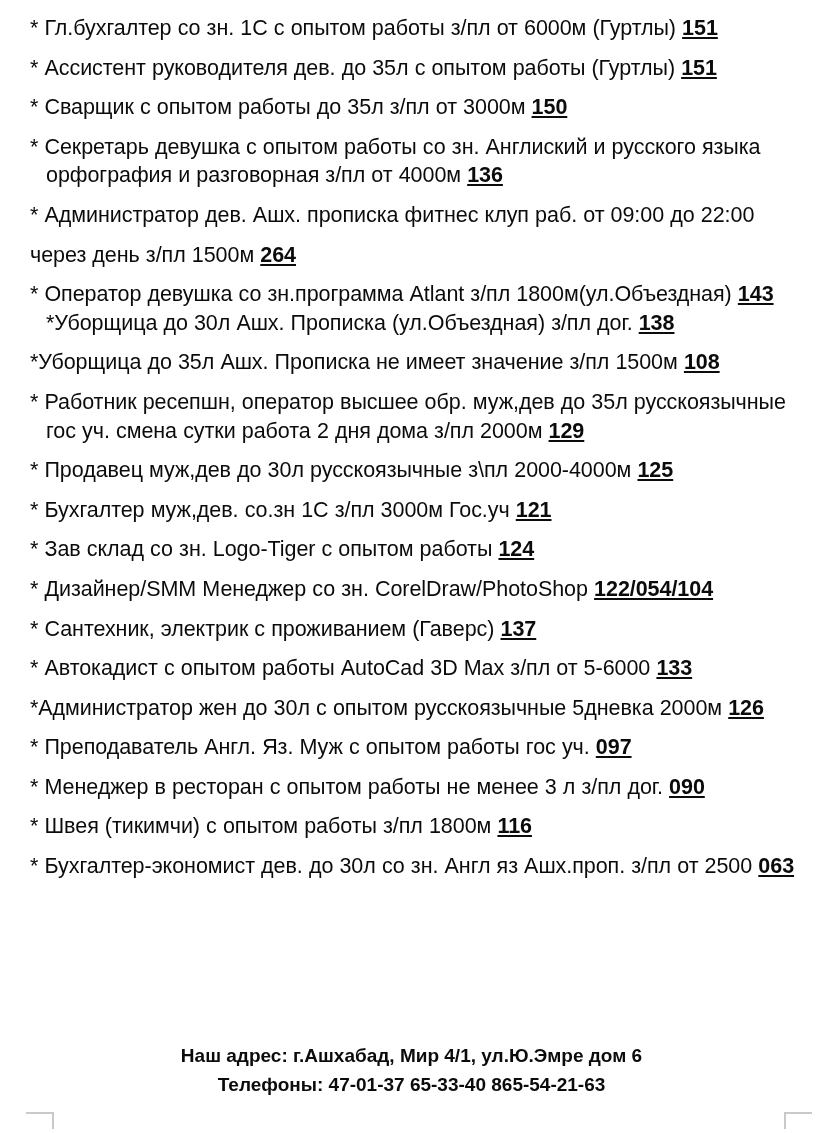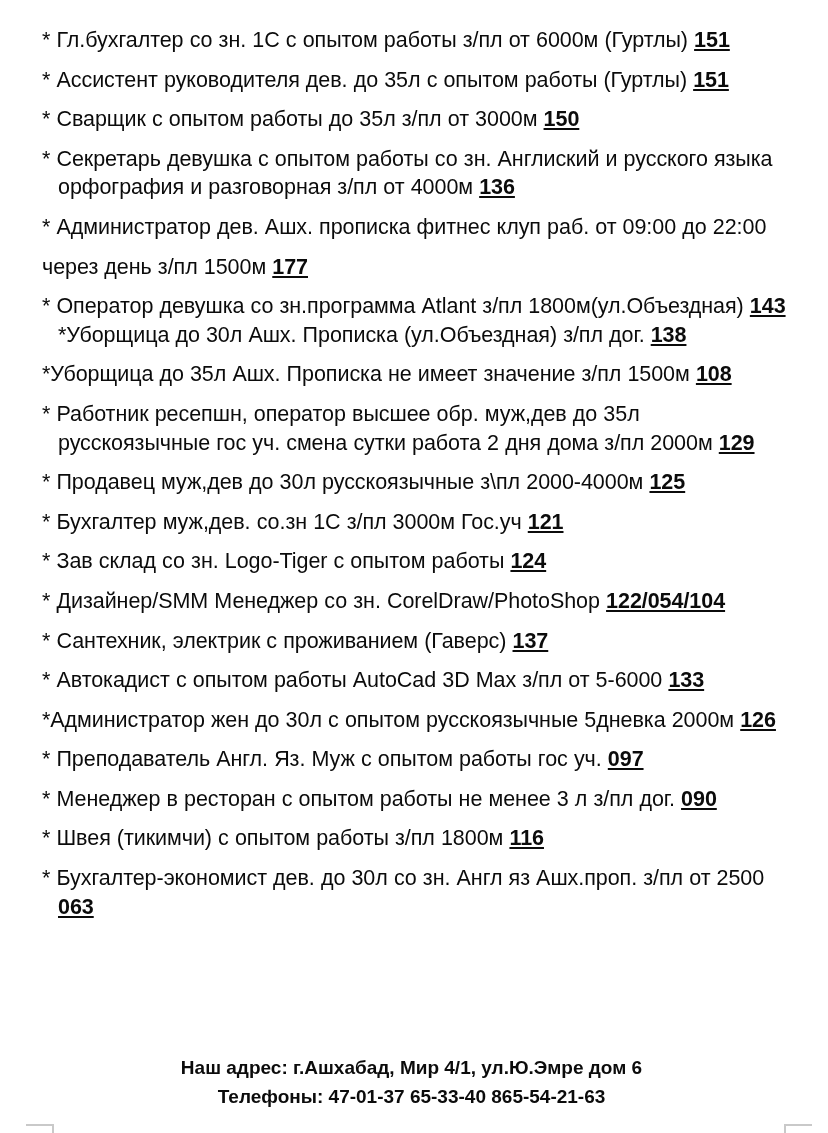--- a/index.html
+++ b/index.html
@@ -44,21 +44,21 @@
   }
   .doc-date {
     font-size: 24px;
     font-weight: 700;
     margin: 4px 0 0 0;
     line-height: 1.15;
   }
 
   
   .listing {
-    margin: 16px;
+    margin: 4px;
     padding: 10px 26px 0 26px;
     list-style: none;
   }
   .listing-item {
     font-size: 21.5px;
     line-height: 1.33;
     margin: 0 0 11px 0;
     text-indent: 0;
     word-spacing: 0.2px;
     letter-spacing: -0.05px;
@@ -127,21 +127,21 @@
 
 <div class="page">
 
 
   <ul class="listing" id="listing-root">
       <li class="listing-item indent"><span>* Гл.бухгалтер со зн. 1С с опытом работы з/пл от 6000м (Гуртлы) </span><span class="code">151</span></li>
       <li class="listing-item indent"><span>* Ассистент руководителя дев. до 35л с опытом работы (Гуртлы) </span><span class="code">151</span></li>
       <li class="listing-item indent"><span>* Сварщик с опытом работы до 35л з/пл  от 3000м  </span><span class="code">150</span></li>
       <li class="listing-item indent"><span> * Секретарь девушка с опытом работы со зн. Англиский и русского языка орфография и разговорная з/пл от 4000м  </span><span class="code">136</span></li>
       <li class="listing-item indent"><span>* Администратор дев. Ашх. прописка  фитнес клуп раб. от 09:00 до 22:00</span></li>
-      <li class="listing-item flush"><span>через день з/пл 1500м </span><span class="code">177</span></li>
+      <li class="listing-item flush"><span>через день з/пл 1500м </span><span class="code">264</span></li>
       <li class="listing-item indent"><span>* Оператор девушка со зн.программа Atlant з/пл 1800м(ул.Объездная) </span><span class="code-lead">143</span><span> *Уборщица до 30л Ашх. Прописка (ул.Объездная)  з/пл дог.  </span><span class="code">138</span></li>
       <li class="listing-item indent"><span>*Уборщица до 35л Ашх. Прописка  не имеет значение  з/пл 1500м </span><span class="code">108</span></li>
       <li class="listing-item indent"><span>* Работник ресепшн, оператор высшее обр. муж,дев до 35л русскоязычные  гос уч. смена сутки работа 2 дня дома з/пл 2000м </span><span class="code">129</span></li>
       <li class="listing-item indent"><span>* Продавец муж,дев до 30л  русскоязычные з\пл 2000-4000м </span><span class="code">125</span></li>
       <li class="listing-item indent"><span>* Бухгалтер муж,дев. со.зн 1С з/пл 3000м   Гос.уч  </span><span class="code">121</span></li>
       <li class="listing-item indent"><span>* Зав склад со зн. Logo-Tiger с опытом работы </span><span class="code">124</span></li>
       <li class="listing-item indent"><span>* Дизайнер/SMM  Менеджер со зн. CorelDraw/PhotoShop </span><span class="code">122/054/104</span></li>
       <li class="listing-item indent"><span>* Сантехник, электрик с проживанием (Гаверс)    </span><span class="code">137</span></li>
       <li class="listing-item indent"><span>* Автокадист с опытом работы AutoCad 3D Max з/пл от 5-6000 </span><span class="code">133</span></li>
       <li class="listing-item indent"><span>*Администратор жен до 30л с опытом русскоязычные 5дневка 2000м </span><span class="code">126</span></li>

